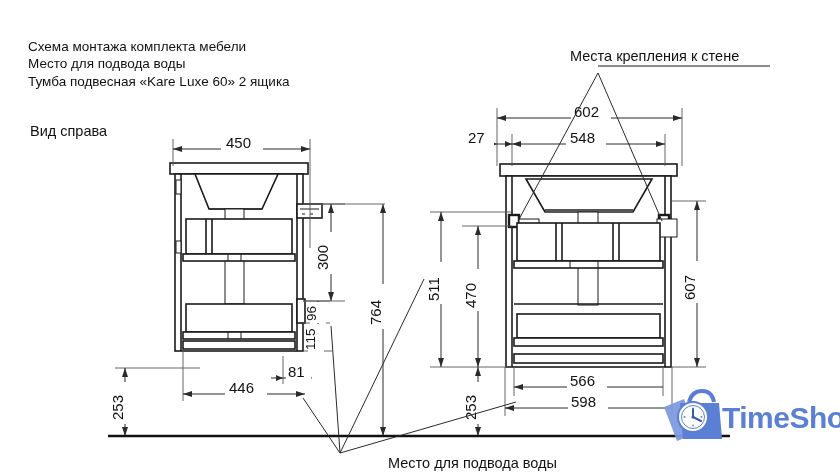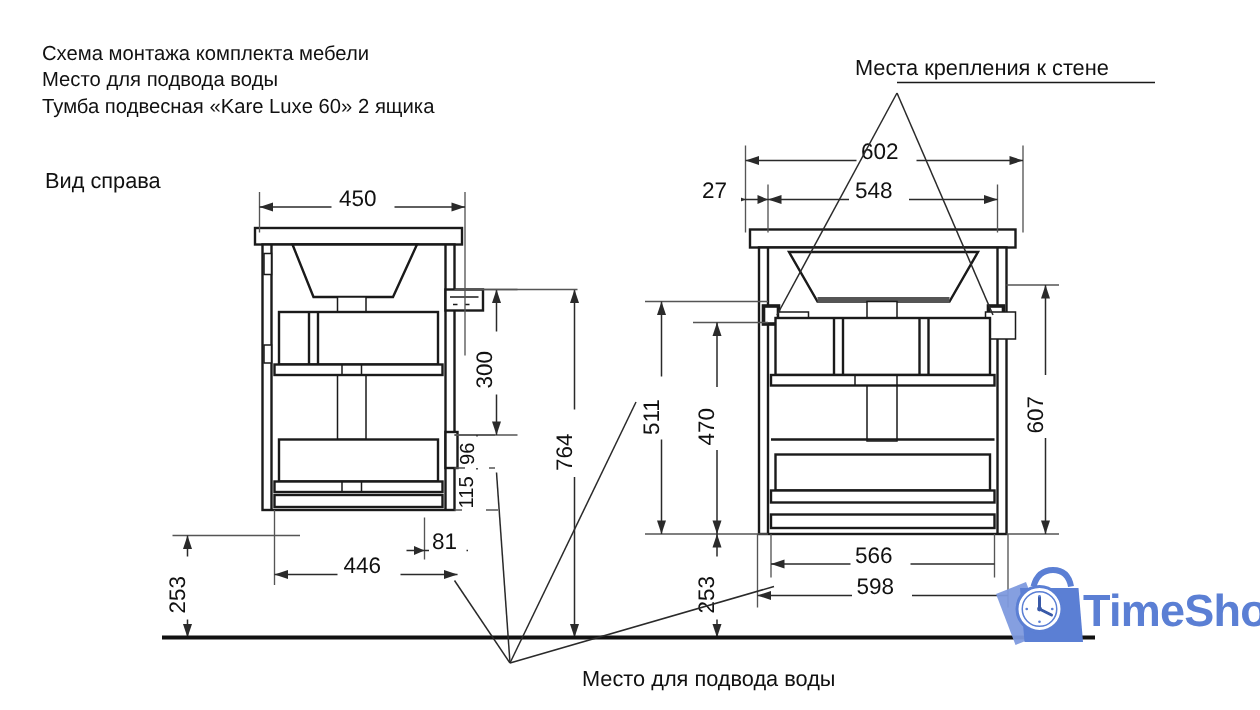--- a/index.html
+++ b/index.html
@@ -12,21 +12,21 @@
     width: 840px;
     height: 473px;
     position: relative;
     overflow: hidden;
     font-family: "Liberation Sans", sans-serif;
     color: #1a1a1a;
   }
   #stage {
     position: absolute;
     left: 0;
-    top: 5px;
+    top: 16px;
     width: 840px;
     height: 344px;
   }
   svg.drawing {
     position: absolute;
     left: 0;
     top: 0;
     width: 840px;
     height: 473px;
     display: block;

